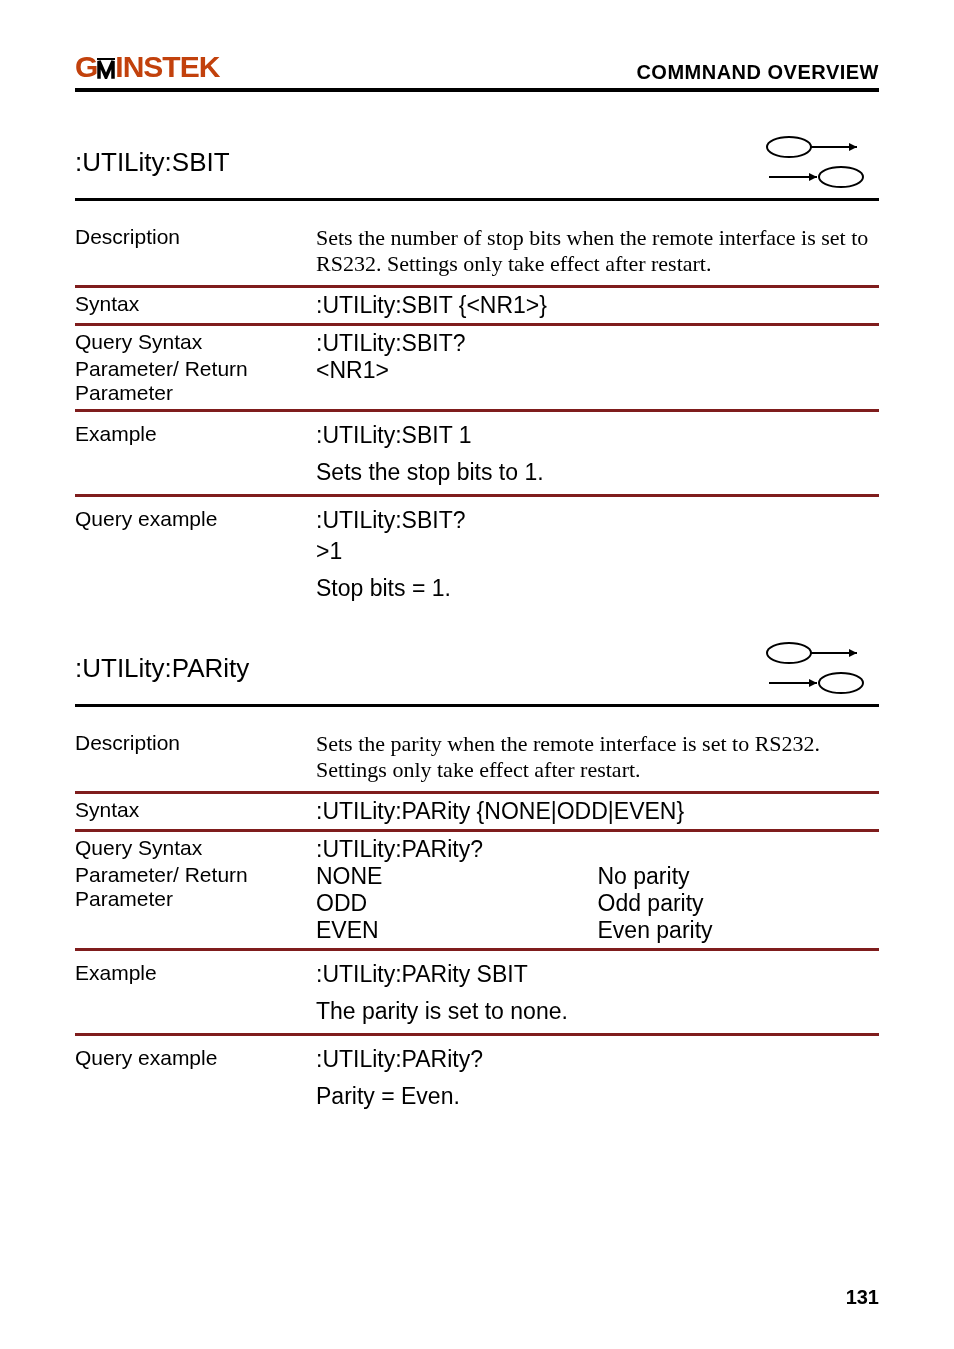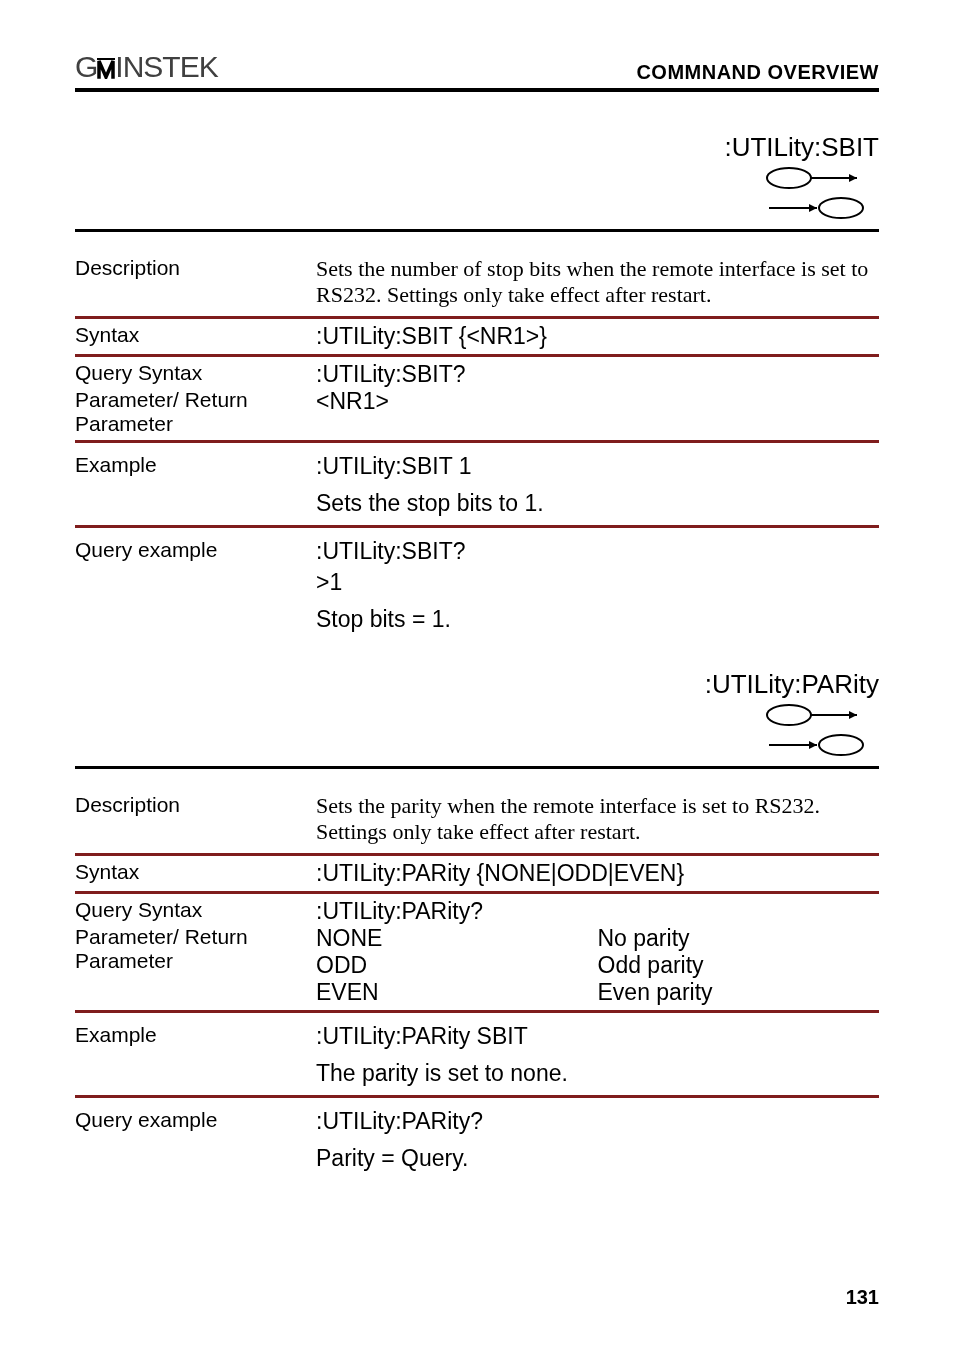--- a/index.html
+++ b/index.html
@@ -16,46 +16,45 @@
       position: relative;
     }
     .header-row {
       display: flex;
       justify-content: space-between;
       align-items: flex-end;
       margin-bottom: 4px;
     }
     .logo {
       font-family: Arial, Helvetica, sans-serif;
-      font-weight: 400;
+      font-weight: 700;
       font-size: 30px;
       letter-spacing: -1px;
-      color: #404040;
+      color: #c2410c;
     }
     .logo .gw {
       display: inline-flex;
       align-items: baseline;
     }
     .page-header-text {
       font-family: Arial, Helvetica, sans-serif;
       font-weight: 700;
       font-size: 20px;
       letter-spacing: 0.5px;
     }
     .header-rule {
       border: none;
       border-top: 4px solid #000;
       margin-bottom: 40px;
     }
     .section-header {
       display: flex;
       justify-content: space-between;
-      align-items: flex-end;
+      align-items: center;
       margin-bottom: 6px;
-      flex-direction: column;
     }
     .section-title {
       font-family: Arial, Helvetica, sans-serif;
       font-size: 26px;
       font-weight: 400;
     }
     .section-rule {
       border: none;
       border-top: 3px solid #000;
       margin-bottom: 14px;
@@ -236,17 +235,17 @@
   <div class="value-col value-sans">
     <span>:UTILity:PARity SBIT</span>
     <span class="multi-line" style="margin-top:10px">The parity is set to none.</span>
   </div>
 </div>
 
 <div class="row no-border">
   <div class="label-col">Query example</div>
   <div class="value-col value-sans">
     <span>:UTILity:PARity?</span>
-    <span class="multi-line" style="margin-top:10px">Parity = Query.</span>
+    <span class="multi-line" style="margin-top:10px">Parity = Even.</span>
   </div>
 </div>
 
 <div class="page-number">131</div>
 
 </body></html>

